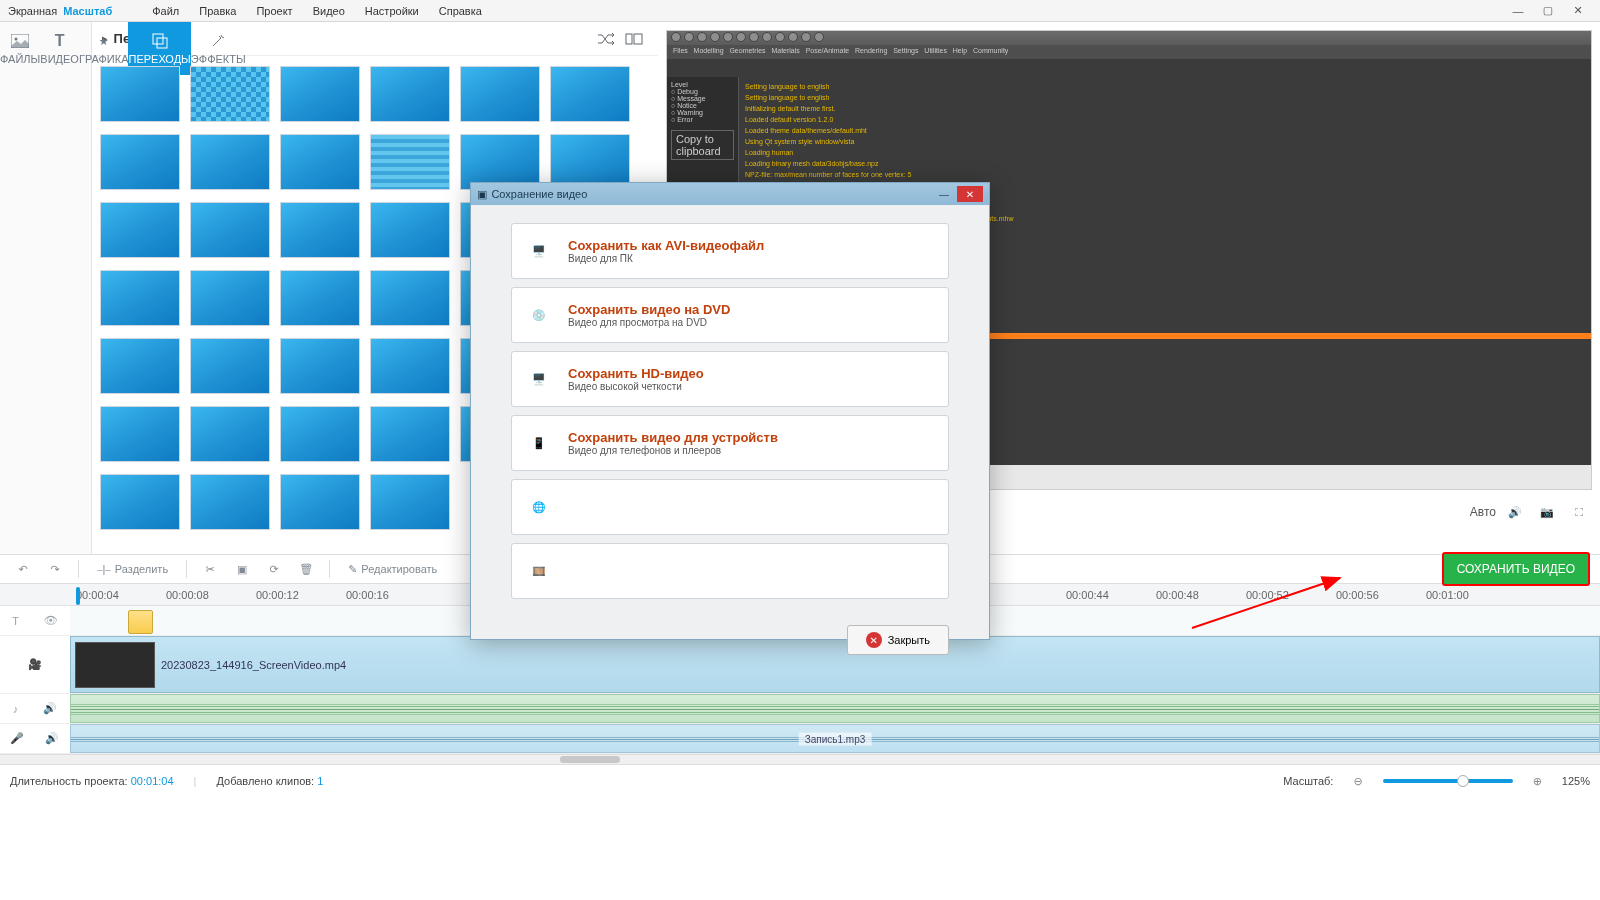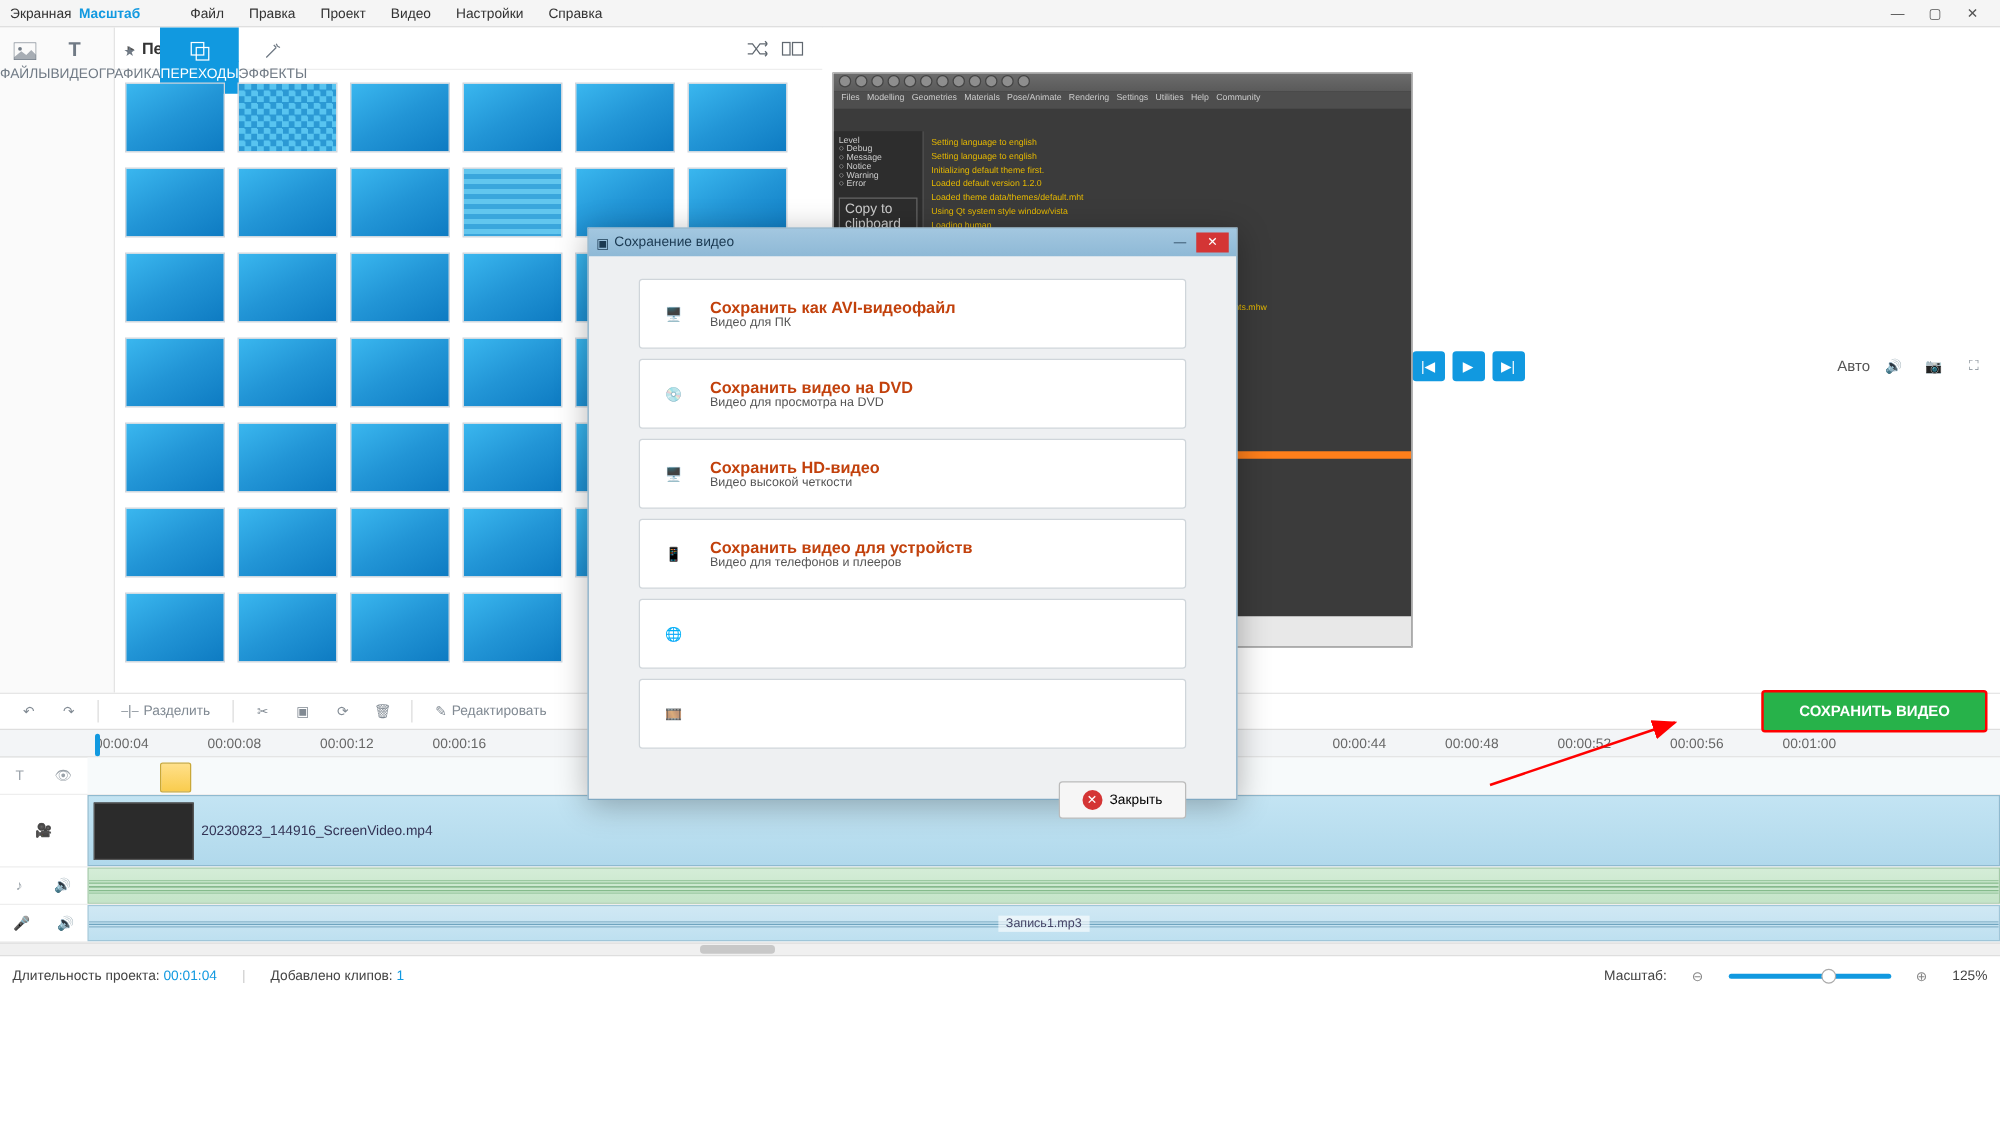--- a/index.html
+++ b/index.html
@@ -18,38 +18,38 @@
 .side-ico{width:18px;height:18px;display:flex;align-items:center;justify-content:center}
 .center-panel{width:566px;background:#fff;display:flex;flex-direction:column}
 .panel-header{height:34px;display:flex;align-items:center;padding:0 10px;border-bottom:1px solid #eee}
 .panel-title{font-size:13px;font-weight:600;color:#333;margin-left:6px}
 .panel-hspacer{flex:1}
 .hbtn{width:28px;height:24px;display:flex;align-items:center;justify-content:center;color:#606870;cursor:pointer}
 .thumb-scroll{flex:1;overflow:hidden;padding:10px 8px}
 .thumb-grid{display:grid;grid-template-columns:repeat(6,80px);gap:12px 10px}
 .thumb{width:80px;height:56px;border:1px solid #cfd6dd;background:linear-gradient(150deg,#3ab7ef 0%,#2295d6 50%,#0e7bc2 100%);position:relative;cursor:pointer}
 .thumb::after{content:"";position:absolute;inset:0}
-.preview-panel{flex:1;background:#fff;display:flex;flex-direction:row;align-items:center;justify-content:flex-start;padding:8px}
+.preview-panel{flex:1;background:#fff;display:flex;flex-direction:column;align-items:center;justify-content:flex-start;padding:8px}
 .preview-box{width:100%;height:460px;background:#3b3b3b;border:1px solid #ccc;position:relative;overflow:hidden}
 .pv-toolbar{position:absolute;top:0;left:0;height:14px;right:0;background:linear-gradient(#6c6c6c,#5a5a5a);display:flex;gap:3px;padding:1px 4px}
 .pv-tb-dot{width:10px;height:10px;border-radius:50%;background:#8e8e8e;border:1px solid #444}
 .pv-leftcol{position:absolute;left:0;top:46px;width:72px;bottom:150px;background:#2d2d2d;border-right:1px solid #555;padding:4px;color:#ccc;font-size:7px}
 .pv-log{position:absolute;left:78px;top:50px;right:6px;color:#e6b800;font-size:7px;line-height:11px}
 .pv-orange{position:absolute;left:0;right:0;height:6px;background:#ff7f1b;bottom:150px}
 .pv-taskbar{position:absolute;left:0;right:0;bottom:0;height:24px;background:#e8e8e8;display:flex;align-items:center;gap:4px;padding:0 6px}
 .pv-tb-ico{width:14px;height:14px;border-radius:2px;background:#999}
 .preview-ctrls{display:flex;align-items:center;gap:6px;margin-top:10px;width:100%}
 .pc-btn{width:26px;height:24px;background:#1199e0;border-radius:3px;display:flex;align-items:center;justify-content:center;color:#fff;cursor:pointer}
 .pc-spacer{flex:1}
 .auto-lbl{color:#555;font-size:12px}
 .toolbar-row{height:30px;border-top:1px solid #dedede;border-bottom:1px solid #dedede;display:flex;align-items:center;padding:0 10px;gap:6px}
 .tbtn{width:26px;height:24px;display:flex;align-items:center;justify-content:center;color:#818a93;cursor:pointer;border-radius:3px}
 .tbtn-text{padding:0 8px;color:#818a93;display:flex;align-items:center;gap:4px;height:24px;cursor:pointer}
 .sep{width:1px;height:18px;background:#dcdcdc;margin:0 4px}
-.save-btn{margin-left:auto;background:#27b24a;color:#fff;font-weight:700;font-size:12px;padding:8px 28px;border:2px solid #f00;border-radius:3px;cursor:pointer;position:relative;z-index:2}
+.save-btn{margin-left:auto;background:#27b24a;color:#fff;font-weight:400;font-size:12px;padding:8px 13px;border:2px solid #f00;border-radius:3px;cursor:pointer;position:relative;z-index:2}
 .timeline{position:relative;background:#fff}
 .time-ruler{height:22px;background:#f3f5f7;border-bottom:1px solid #e0e0e0;display:flex;align-items:center;padding-left:76px;position:relative;font-size:9px;color:#666}
 .time-tick{width:90px;flex-shrink:0}
 .time-ruler::after{content:"";position:absolute;top:3px;left:76px;width:4px;height:18px;background:#1199e0;border-radius:2px}
 .tracks{display:flex;flex-direction:column}
 .track{display:flex;height:30px;border-bottom:1px solid #eee;align-items:center}
 .track.big{height:58px}
 .track-head{width:70px;display:flex;align-items:center;justify-content:space-around;color:#9aa2a9}
 .track-body{flex:1;height:100%;position:relative;background:#f7fafb}
 .text-clip{position:absolute;left:58px;top:4px;width:25px;height:24px;background:linear-gradient(#ffe08a,#f9cc4e);border:1px solid #c9a838;border-radius:2px}

